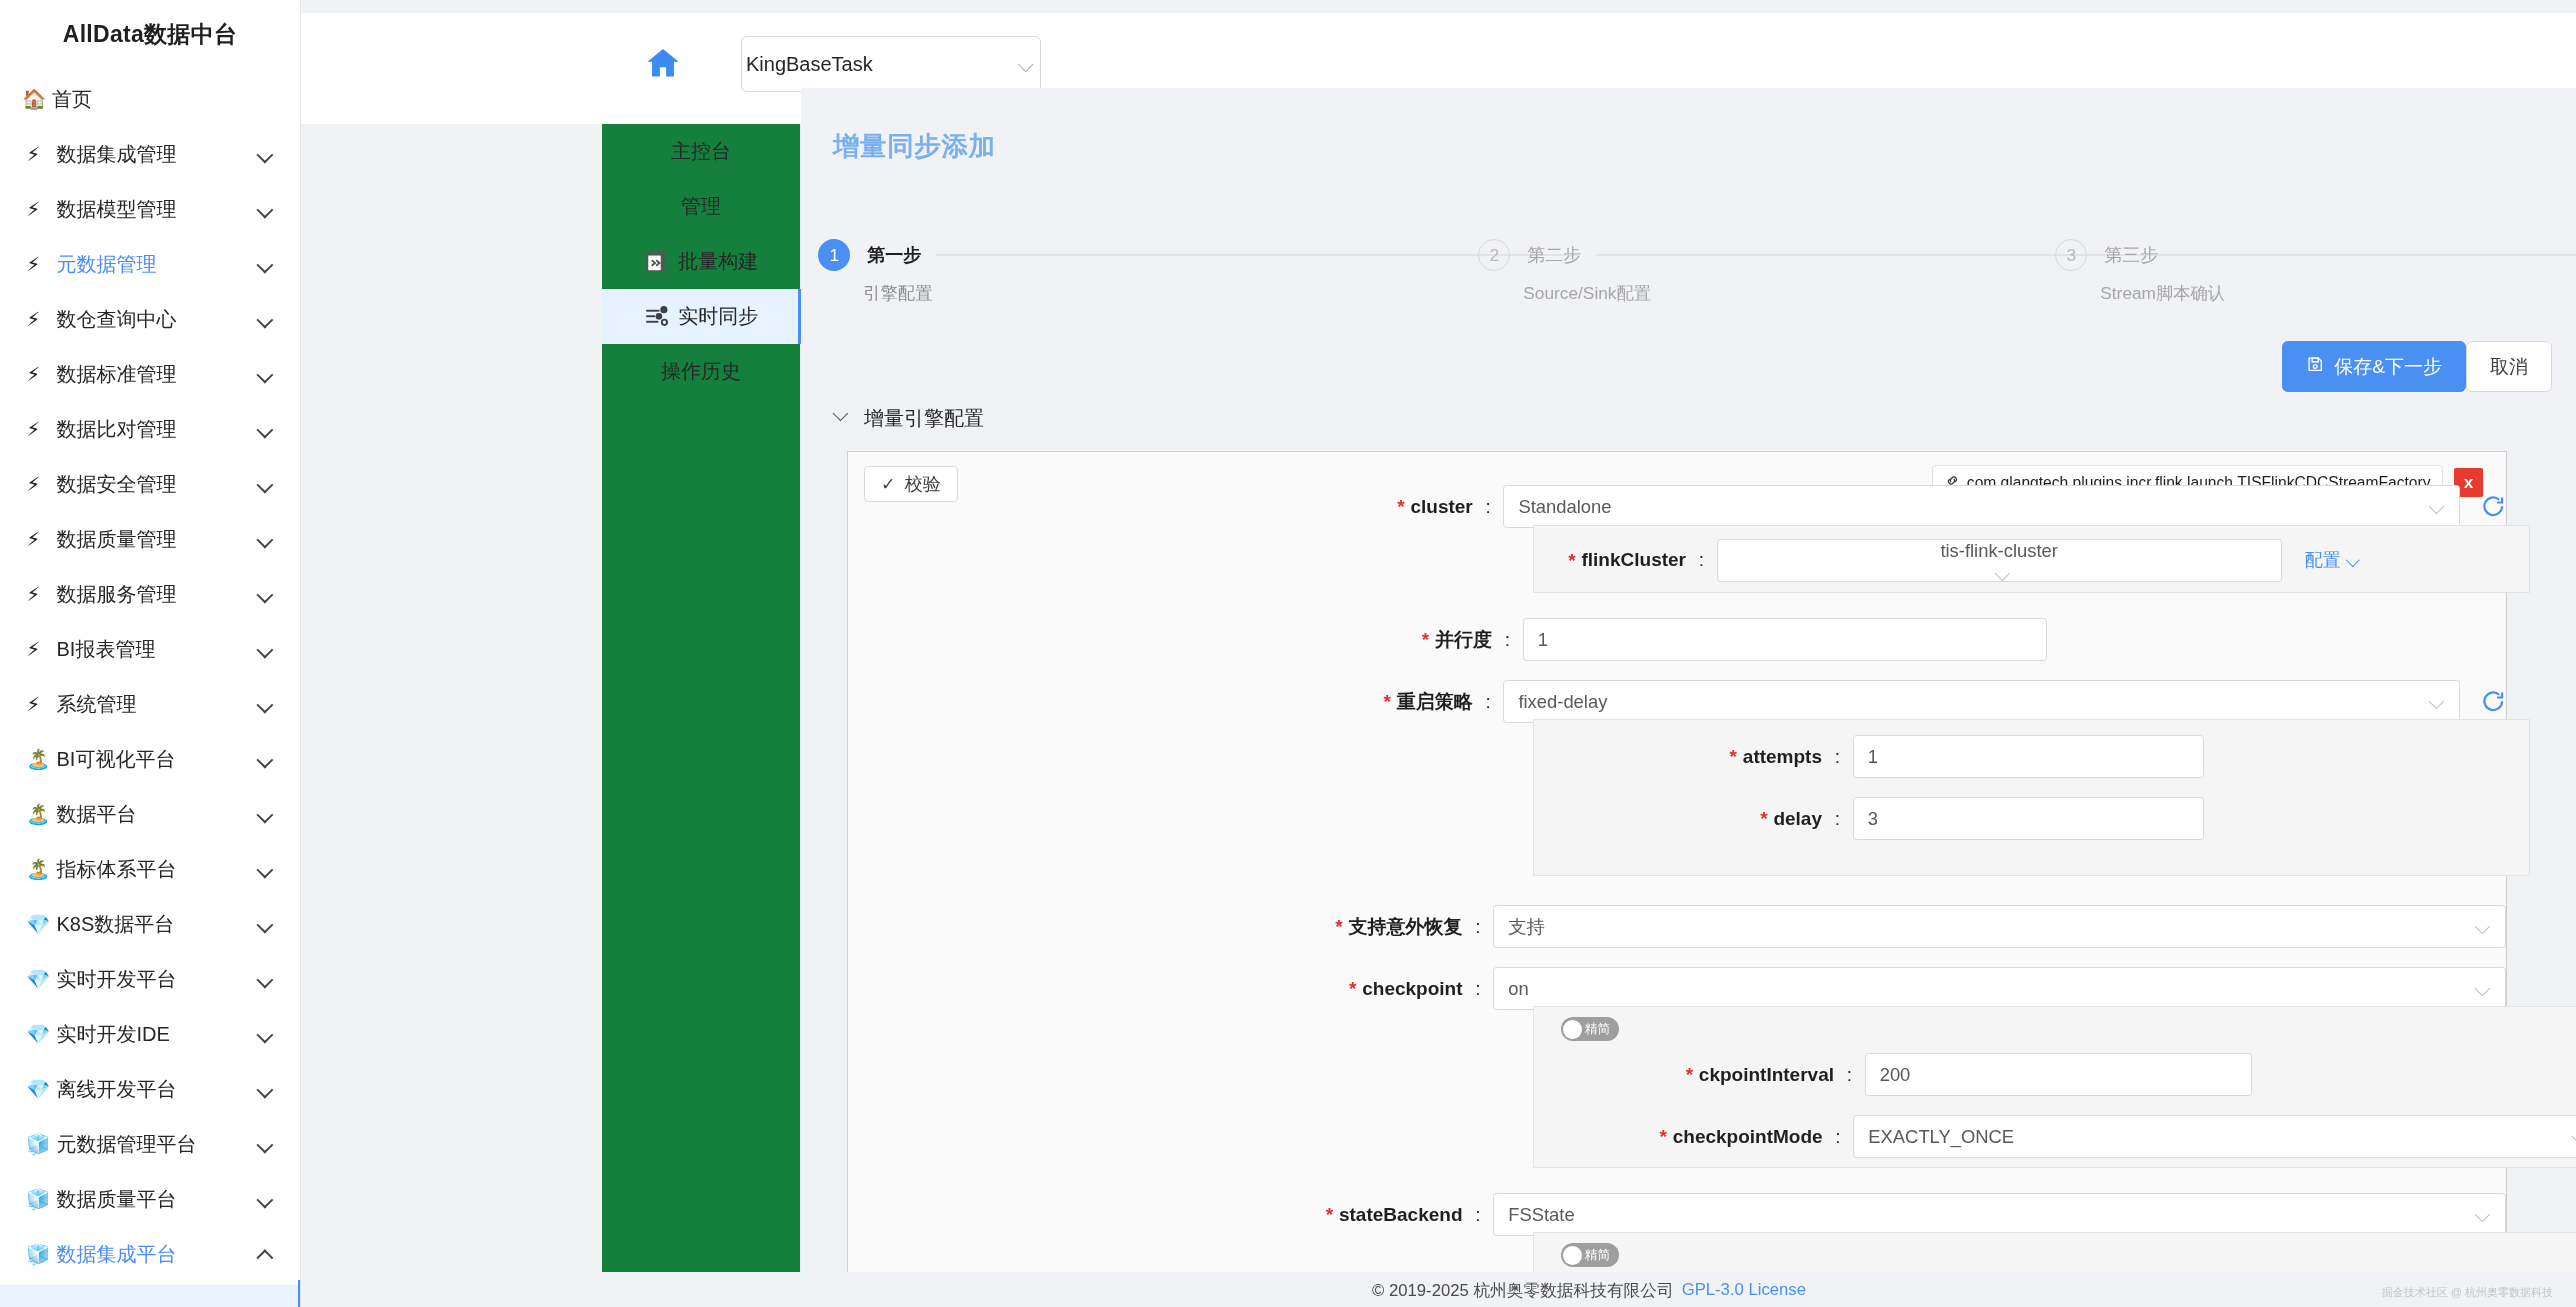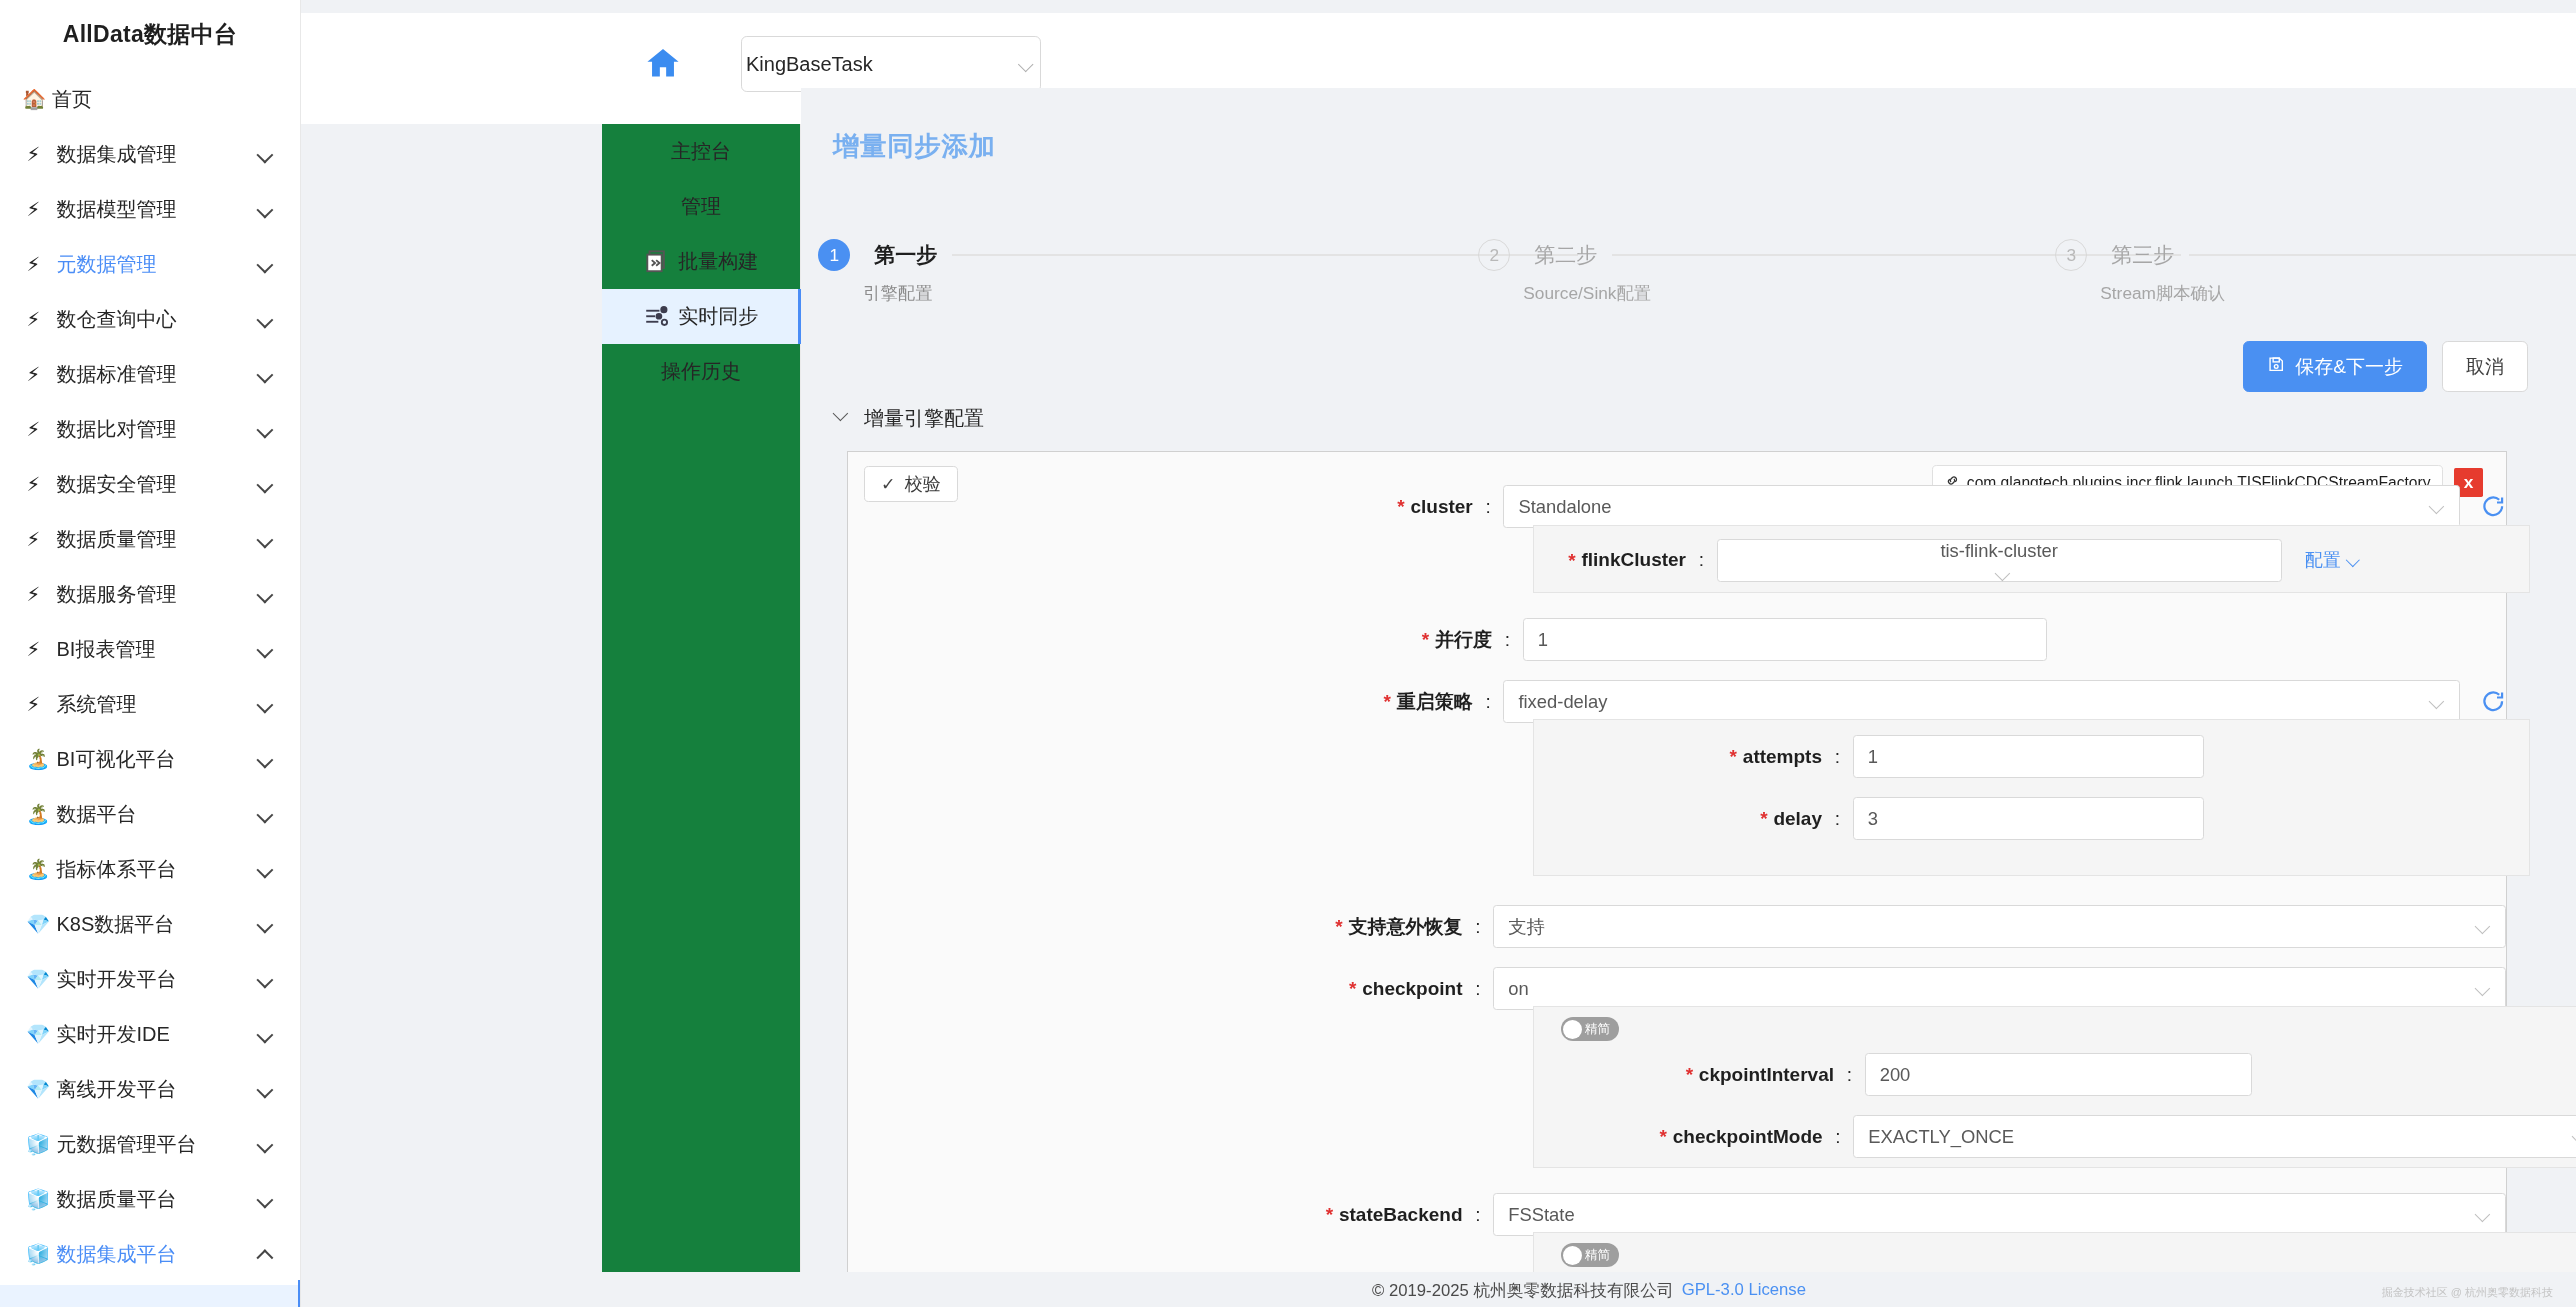--- a/index.html
+++ b/index.html
@@ -108,31 +108,31 @@
   .steps { position: absolute; left: 17.3px; top: 151px; right: 23px; height: 63px; }
   .step { position: absolute; top: 0; display: flex; flex-direction: column; }
   .step-row { display: flex; align-items: center; }
   .step-num {
     width: 32px; height: 32px; border-radius: 50%;
     display: flex; align-items: center; justify-content: center;
     font-size: 17.3px; flex: 0 0 32px;
   }
   .step-num.on { background: #4a90f2; color: #fff; }
   .step-num.off { background: transparent; border: 1.2px solid #d9d9d9; color: #b8b8b8; }
-  .step-title { font-size: 21px; margin-left: 24px; white-space: nowrap; }
+  .step-title { font-size: 18px; margin-left: 17px; white-space: nowrap; }
   .step-title.on { color: #1f1f1f; font-weight: 700; }
   .step-title.off { color: #a6a6a6; }
   .step-line {
     height: 1.2px; background: #e3e3e3; margin-left: 15px; flex: 1 1 auto; min-width: 23px;
   }
   .step-desc { font-size: 17.3px; color: #a6a6a6; margin-left: 45px; margin-top: 10.4px; white-space: nowrap; }
   .step-desc.on { color: #8c8c8c; }
 
   
-  .toolbar { position: absolute; right: 48px; top: 253px; display: flex; gap: 15px; }
+  .toolbar { position: absolute; right: 24px; top: 253px; display: flex; }
   .btn {
     height: 51px; border-radius: 5.8px; display: flex; align-items: center;
     padding: 0 23px; font-size: 19px; cursor: pointer; gap: 10.4px; white-space: nowrap;
   }
   .btn-primary { background: #4a90f2; color: #fff; border: 0.6px solid #4a90f2; }
   .btn-default { background: #fff; color: #404040; border: 0.6px solid #d9d9d9; }
 
   
   .section-head {
     position: absolute; left: 32px; top: 317px; display: flex; align-items: flex-start; gap: 15px;

